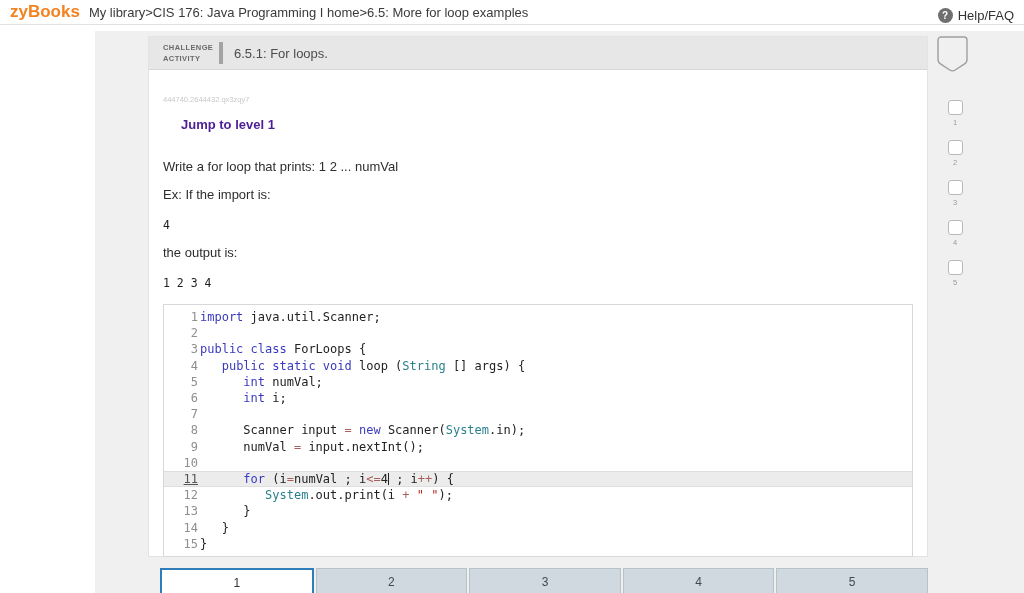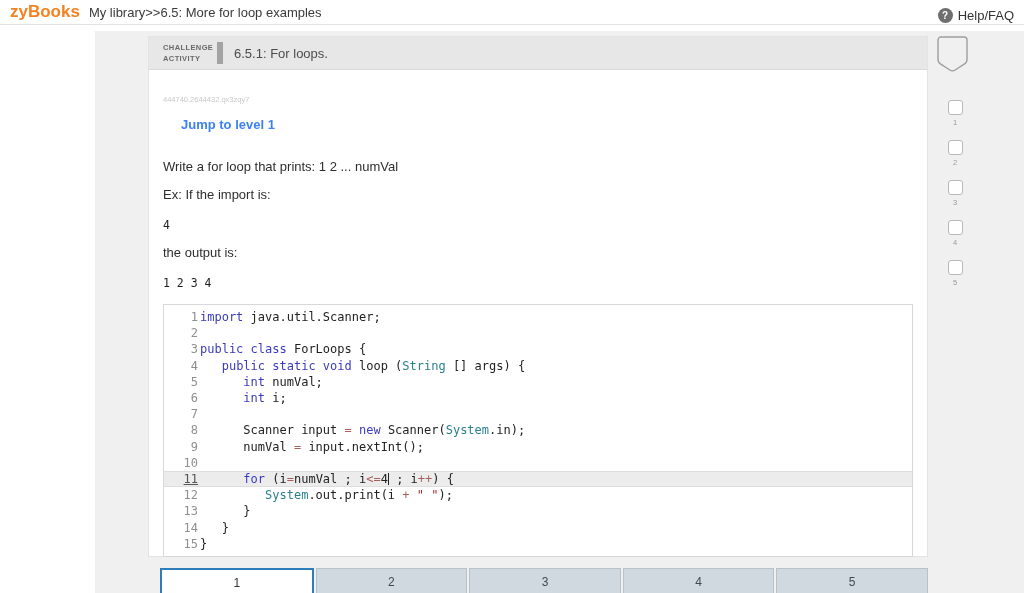--- a/index.html
+++ b/index.html
@@ -18,26 +18,26 @@
   .help-icon { width:15px; height:15px; border-radius:50%; background:#6f6f6f; color:#fff; font-size:10px;
                font-weight:bold; display:flex; align-items:center; justify-content:center; }
 
   
   .content-bg { position:absolute; left:95px; top:31px; width:929px; height:562px; background:#f0f0f0; overflow:hidden; }
 
   
   .card { position:absolute; left:53px; top:5px; width:780px; height:521px; background:#fff; border:1px solid #e3e3e3; }
   .act-header { height:33px; background:#e7e7e7; border-bottom:1px solid #d8d8d8; display:flex; align-items:center; }
   .act-type { width:74px; padding:0 8px 0 14px; font-size:7.5px; font-weight:bold; color:#6a6a6a;
-              line-height:1.5; letter-spacing:0.4px; border-right:6px solid #a3a3a3; }
+              line-height:1.5; letter-spacing:0.4px; border-right:4px solid #a3a3a3; }
   .act-title { font-size:13px; color:#4c4c4c; margin-left:11px; }
 
   .card-body { padding:25px 14px 0 14px; }
   .res-id { font-size:7.5px; color:#c9c9c9; }
-  .jump { display:inline-block; margin:13px 0 0 18px; font-size:13px; font-weight:bold; color:#3b82f6;
+  .jump { display:inline-block; margin:13px 0 0 18px; font-size:13px; font-weight:bold; color:#4c1d95;
           text-decoration:none; cursor:pointer; }
   .para { margin-top:13px; font-size:13px; color:#2e2e2e; }
   .p1 { margin-top:26px; }
   .mono-block { margin-top:16px; font-family:"DejaVu Sans Mono", monospace; font-size:11.5px; color:#1f1f1f; }
 
   
   .editor { margin-top:14px; border:1px solid #d8d8d8; background:#fff; padding:4px 0; cursor:text; }
   .crow { display:flex; line-height:16.2px; font-family:"DejaVu Sans Mono", monospace; font-size:12px; }
   .crow.hl { background:#ececec; box-shadow:inset 0 1px 0 #dedede, inset 0 -1px 0 #dedede; }
   .gut { width:34px; text-align:right; color:#8f8f8f; flex:none; }
@@ -67,20 +67,21 @@
   .step.active { background:#fff; border:2px solid #2e7cb8; color:#333; }
 </style>
 </head>
 <body>
 
 <div class="topbar">
   <span class="logo">zyBooks</span>
   <nav class="breadcrumb">
     <a class="crumb">My library</a>
     <span class="sep">&gt;</span>
+    <a class="crumb">CIS 176: Java Programming I home</a>
     <span class="sep">&gt;</span>
     <span class="crumb">6.5: More for loop examples</span>
   </nav>
   <div class="help">
     <span class="help-icon">?</span>
     <span>Help/FAQ</span>
   </div>
 </div>
 
 <div class="content-bg">

